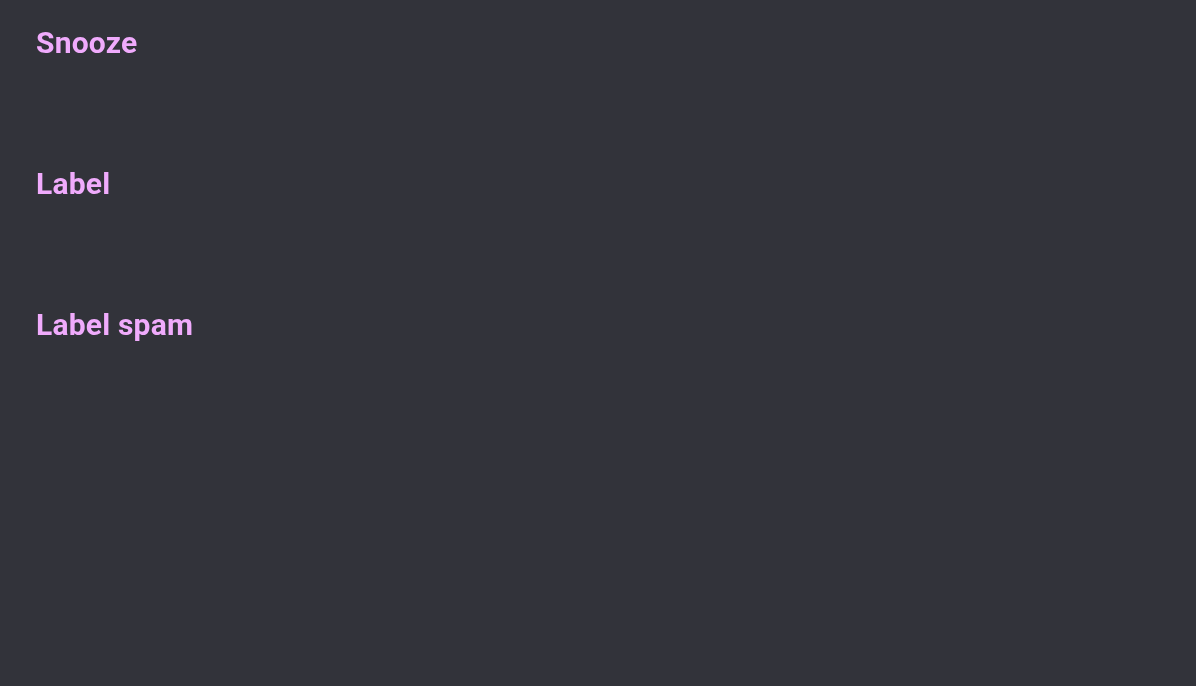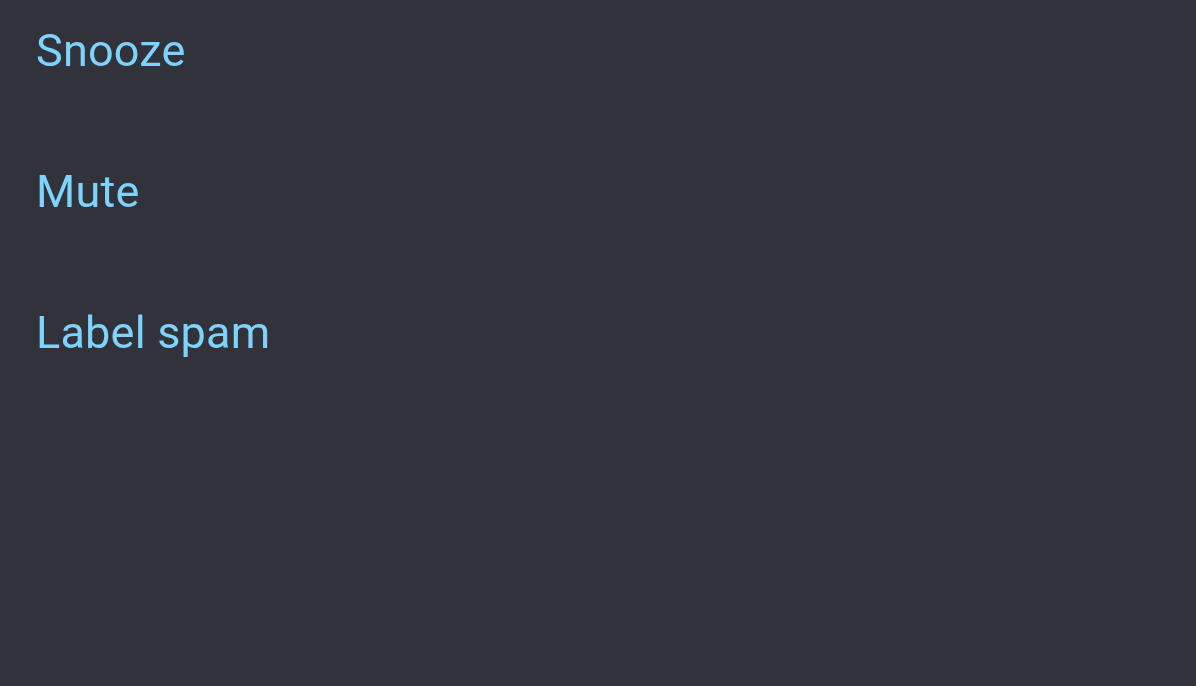--- a/index.html
+++ b/index.html
@@ -14,38 +14,38 @@
       font-family: -apple-system, BlinkMacSystemFont, "Segoe UI", Roboto, Helvetica, Arial, sans-serif;
       overflow: hidden;
     }
     .menu {
       display: flex;
       flex-direction: column;
       padding-top: 18px;
       padding-left: 36px;
     }
     .menu-item {
-      color: #7dd3fc;
-      font-size: 45px;
-      font-weight: 400;
+      color: #f0abfc;
+      font-size: 30px;
+      font-weight: 700;
       line-height: 1;
       height: 141px;
       display: flex;
       align-items: flex-start;
       padding-top: 10px;
       cursor: pointer;
       letter-spacing: 0.2px;
     }
   </style>
 </head>
 <body>
 
 <div class="menu">
   <div class="menu-item">
     <span>Snooze</span>
   </div>
   <div class="menu-item">
-    <span>Mute</span>
+    <span>Label</span>
   </div>
   <div class="menu-item">
     <span>Label spam</span>
   </div>
 </div>
 
 </body></html>

